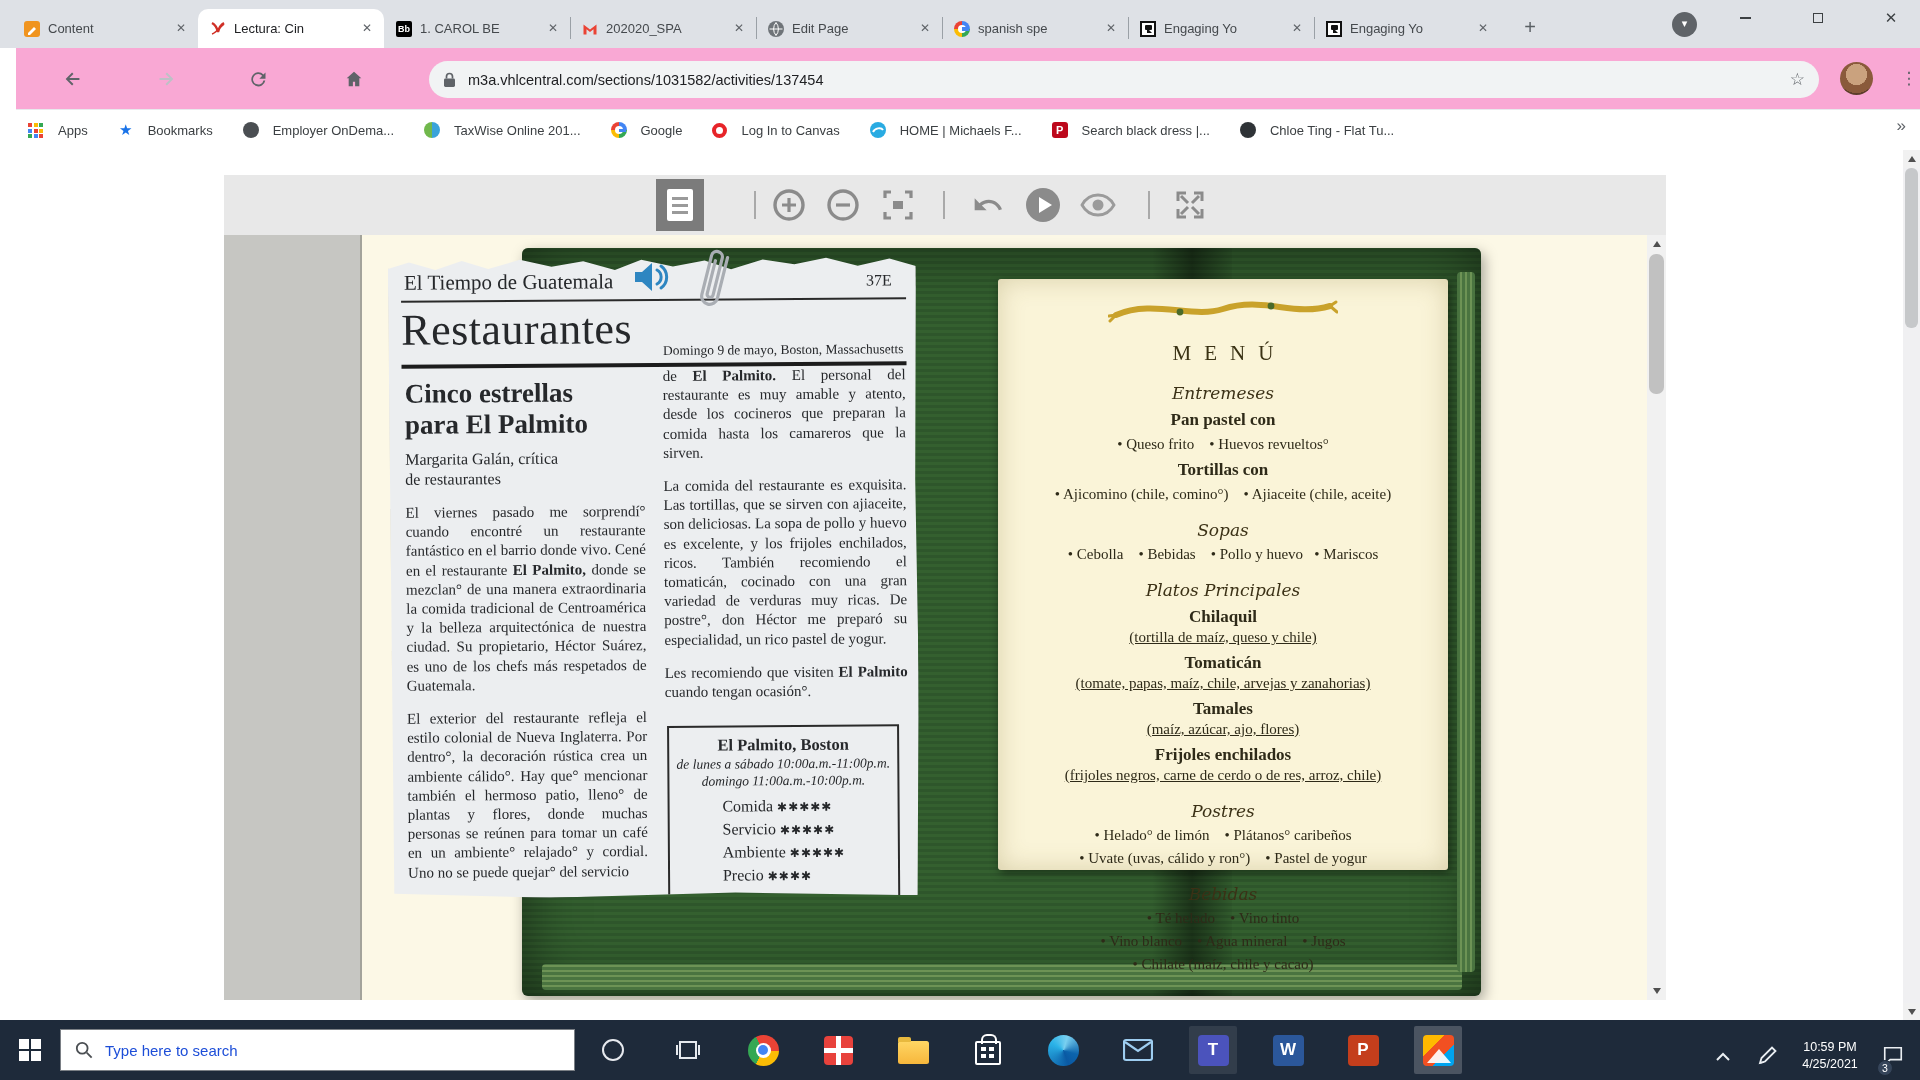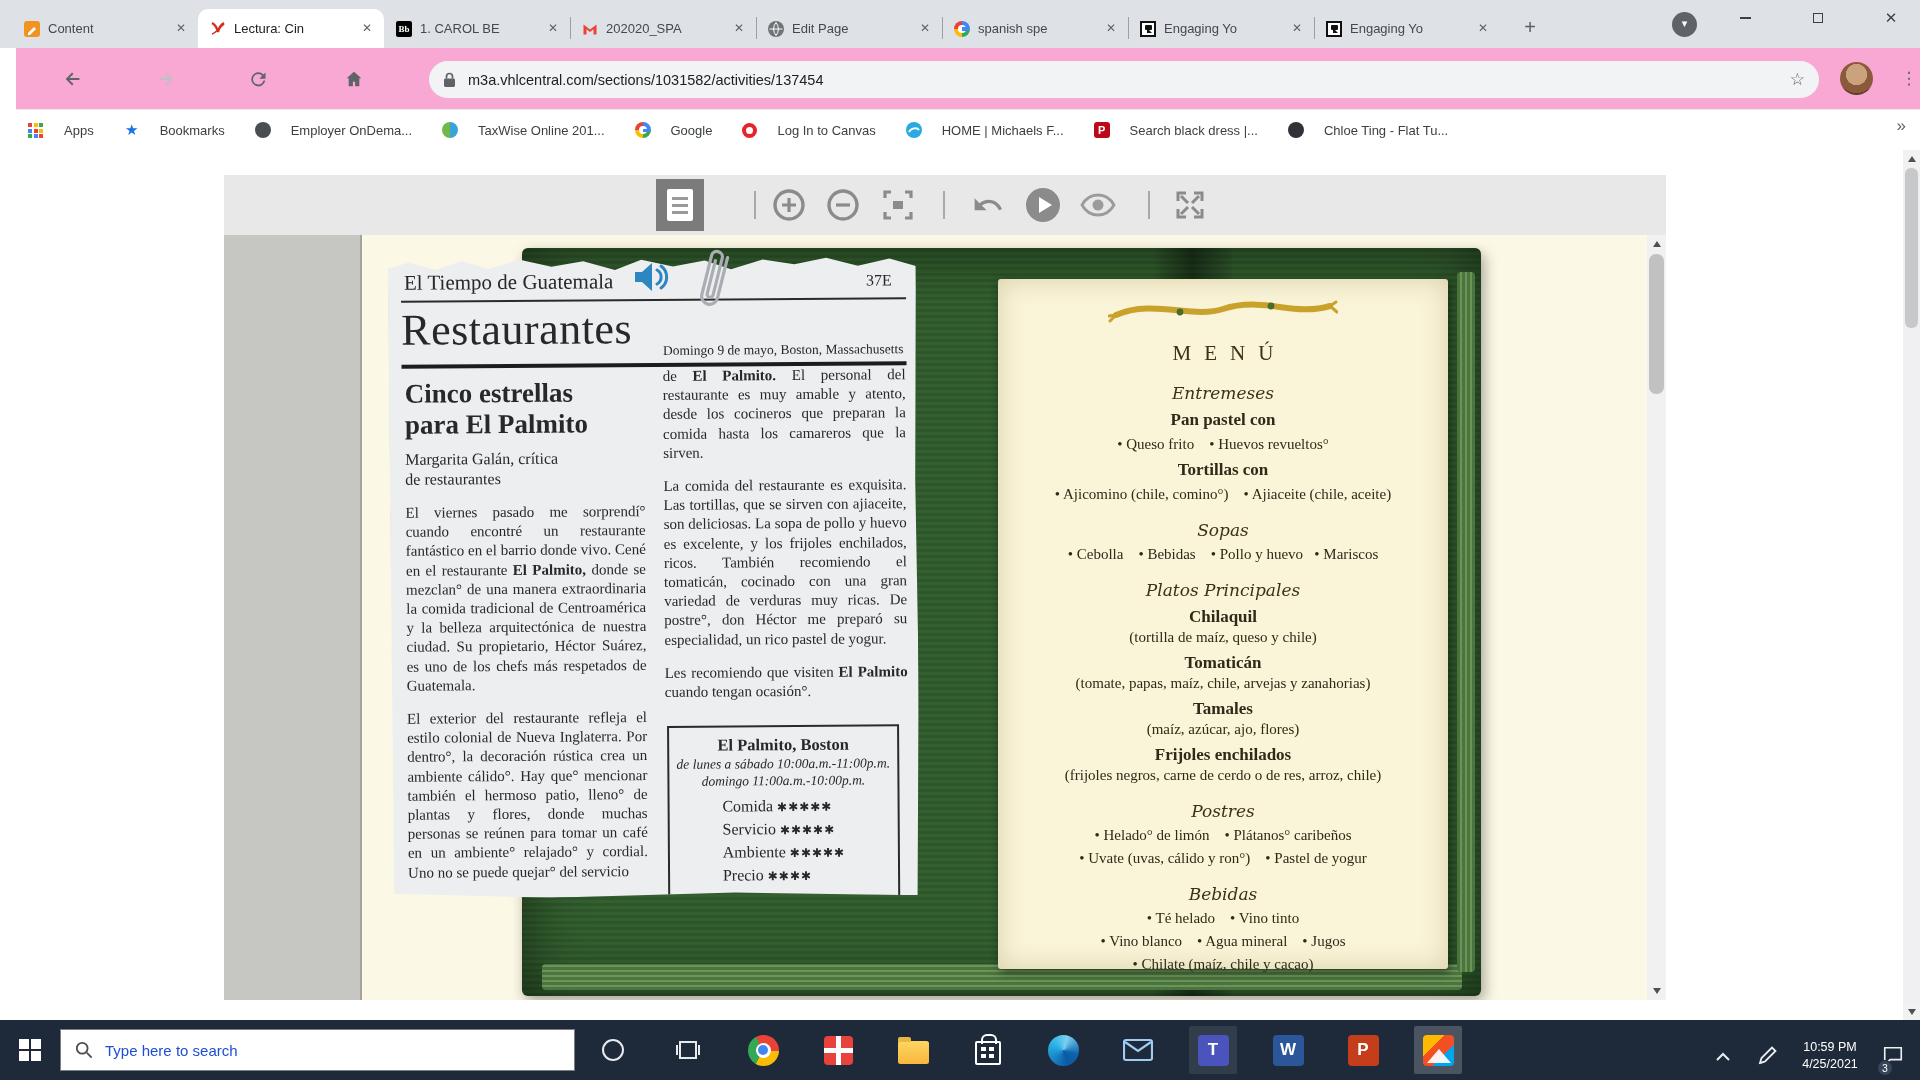--- a/index.html
+++ b/index.html
@@ -15,21 +15,21 @@
   .tclose{width:18px;height:18px;border-radius:50%;text-align:center;line-height:17px;font-size:12px;color:#5f6368;flex:none;}
   .fav{width:16px;height:16px;flex:none;position:relative;display:inline-block;}
   .newtab{position:absolute;top:14px;width:28px;height:28px;text-align:center;line-height:26px;font-size:20px;color:#5a5f64;}
   .tabmenu{position:absolute;top:12px;width:25px;height:25px;border-radius:50%;background:#5f6368;color:#fff;text-align:center;line-height:23px;font-size:11px;}
   .wc{position:absolute;top:0;width:58px;height:36px;display:flex;align-items:center;justify-content:center;color:#3c4043;font-size:15px;}
   .wc .minbar{width:11px;height:1.6px;background:#3c4043;}
   .wc .maxbox{width:10px;height:10px;border:1.4px solid #3c4043;}
 
   
   .fv-pencil{background:#f0941f;border-radius:3px;}
-  .fv-bb{background:#000;color:#fff;font-weight:bold;font-size:9px;text-align:center;line-height:16px;border-radius:2px;font-family:Liberation Serif, serif;}
+  .fv-bb{background:#000;color:#fff;font-weight:bold;font-size:9px;text-align:center;line-height:16px;border-radius:2px;}
   .fv-globe{background:#6f7479;border-radius:50%;}
   .fv-dark{background:#2f3337;border-radius:50%;}
   .fv-emp{background:#4a4e52;border-radius:50%;}
   .fv-tax{background:conic-gradient(#3aa3da 0 50%,#71b84c 50% 100%);border-radius:50%;}
   .fv-canvas{background:#fff;border:4px solid #e72429;border-radius:50%;width:15px;height:15px;}
   .fv-mich{background:#29abe2;border-radius:50%;}
   .fv-pin{background:#bd081c;border-radius:3px;color:#fff;font-weight:bold;font-size:11px;text-align:center;line-height:16px;}
   .fv-eng{background:#fff;border:2px solid #111;}
   .fv-eng::after{content:"";position:absolute;left:2.5px;top:2.5px;width:7px;height:5px;background:#111;border-radius:1px;}
   .fv-eng::before{content:"";position:absolute;right:2px;bottom:2px;width:0;height:0;border-left:5px solid #111;border-top:5px solid transparent;}
@@ -48,21 +48,21 @@
   .navbar{position:absolute;left:16px;top:48px;width:1912px;height:62px;background:#f9a8d4;border-bottom:1px solid #e8eaed;}
   .navbtn{position:absolute;top:12px;width:38px;height:38px;border-radius:50%;display:flex;align-items:center;justify-content:center;}
   .omnibox{position:absolute;left:413px;top:13px;width:1390px;height:37px;border-radius:19px;background:#f1f3f4;display:flex;align-items:center;padding:0 14px;}
   .url{font-size:14.5px;color:#202124;margin-left:12px;flex:1;}
   .omnistar{font-size:17px;color:#5f6368;}
   .avatar{position:absolute;left:1824px;top:14px;width:33px;height:33px;border-radius:50%;background:radial-gradient(circle at 50% 38%,#caa27e 0 40%,#8a5a3b 41% 70%,#5d3d2a 71%);}
   .dots{position:absolute;left:1878px;top:12px;width:30px;height:38px;text-align:center;line-height:38px;font-size:17px;color:#5f6368;}
 
   
   .bkbar{position:absolute;left:0;top:110px;width:1920px;height:40px;background:#fff;display:flex;align-items:center;padding-left:28px;gap:30px;}
-  .bk{display:flex;align-items:center;gap:20px;color:#3c4043;font-size:13px;white-space:nowrap;}
+  .bk{display:flex;align-items:center;gap:14px;color:#3c4043;font-size:13px;white-space:nowrap;}
   .bkoverflow{position:absolute;right:14px;top:6px;font-size:17px;color:#5f6368;}
 
   
   .page{position:absolute;left:0;top:150px;width:1920px;height:870px;background:#fff;}
   .act-toolbar{position:absolute;left:224px;top:25px;width:1442px;height:60px;background:#e8e8e8;}
   .t-ico{position:absolute;top:10px;width:40px;height:40px;display:flex;align-items:center;justify-content:center;}
   .t-sep{position:absolute;top:16px;width:2px;height:28px;background:#a9a9a9;}
   .doc-tile{position:absolute;left:432px;top:4px;width:48px;height:52px;background:#7b7b7b;display:flex;align-items:center;justify-content:center;}
   .doc-page{width:26px;height:32px;background:#fff;border-radius:2px;position:relative;}
   .doc-page::before{content:"";position:absolute;left:5px;top:8px;width:16px;height:2.5px;background:#9a9a9a;box-shadow:0 7px 0 #9a9a9a,0 14px 0 #9a9a9a;}
@@ -99,30 +99,30 @@
   .infobox{margin:24px 0 0 2px;width:232px;border:2.5px solid #2a2a2a;padding:8px 6px 10px;text-align:center;}
   .ib-title{font-size:16.5px;font-weight:bold;}
   .ib-hours{font-size:13.5px;font-style:italic;line-height:17px;}
   .ib-ratings{display:inline-block;text-align:left;margin-top:6px;font-size:16px;line-height:21px;}
   .starglyphs{font-family:"DejaVu Sans",sans-serif;font-size:12px;letter-spacing:1px;}
 
   .speaker{position:absolute;left:409px;top:25px;width:40px;height:34px;}
   .clip{position:absolute;left:472px;top:4px;transform:rotate(14deg);}
 
   
-  .menupage{position:absolute;left:774px;top:44px;width:450px;height:690px;background:#faf4d8;border-radius:3px;
+  .menupage{position:absolute;left:774px;top:44px;width:450px;height:591px;background:#faf4d8;border-radius:3px;
     box-shadow:inset 0 0 26px rgba(120,100,30,.25), 2px 3px 10px rgba(0,0,0,.5);
     font-family:"Liberation Serif",serif;color:#2e2a18;text-align:center;padding-top:10px;}
   .twig{margin-top:2px;}
   .menutitle{margin-top:10px;font-size:21px;letter-spacing:13px;text-indent:13px;color:#3a3214;}
   .mlines{margin-top:14px;padding:0 14px;}
   .ms{margin-top:17px;font-style:italic;font-family:"DejaVu Serif",serif;font-size:17px;color:#3b3116;}
   .mt{margin-top:7px;font-weight:bold;font-size:17px;}
   .mb{margin-top:6px;font-size:15px;white-space:pre-wrap;}
-  .md{margin-top:2px;font-size:15px;}
+  .md{margin-top:2px;font-size:15px;text-decoration:underline;}
 
   
   .inscroll{position:absolute;right:0;top:0;width:19px;height:765px;background:#f1f1f1;}
   .inarrow{position:absolute;left:0;width:19px;height:18px;background:#f1f1f1;display:flex;align-items:center;justify-content:center;}
   .tri-up{width:0;height:0;border-left:4.5px solid transparent;border-right:4.5px solid transparent;border-bottom:6px solid #505050;}
   .tri-dn{width:0;height:0;border-left:4.5px solid transparent;border-right:4.5px solid transparent;border-top:6px solid #505050;}
   .inthumb{position:absolute;left:2px;top:19px;width:15px;height:140px;background:#c1c1c1;border-radius:7px;}
 
   
   .bscroll{position:absolute;right:0;top:150px;width:17px;height:870px;background:#f0f0f2;}

